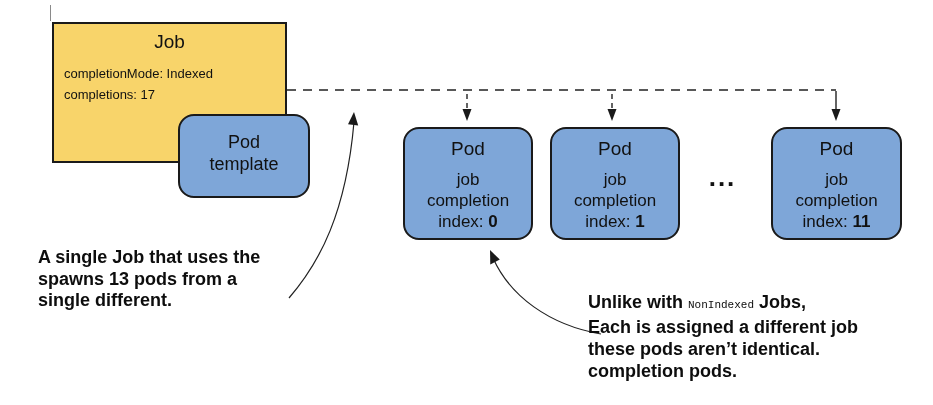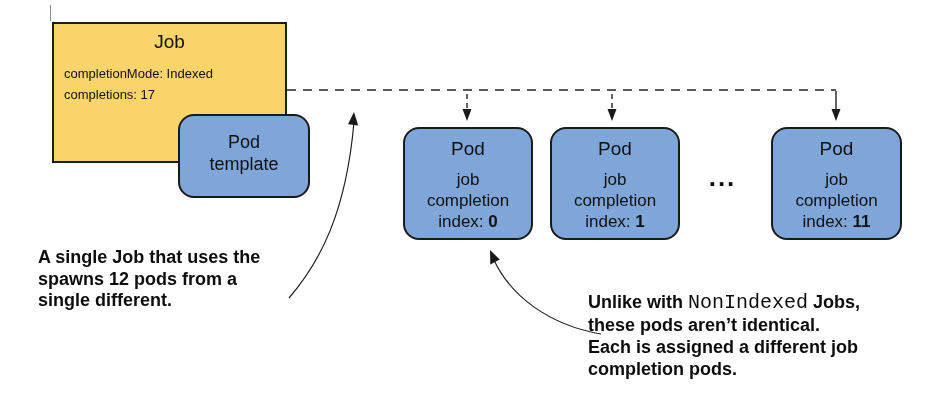--- a/index.html
+++ b/index.html
@@ -41,21 +41,21 @@
   #pod-1{left:550px;}
   #pod-11{left:771px;width:131px;}
 
   #ellipsis{left:695px;top:164px;width:55px;text-align:center;
     font-size:26px;font-weight:700;letter-spacing:2px;line-height:26px;}
 
   
   .note{font-weight:700;font-size:18px;line-height:21.5px;color:#0d0d0d;}
   #note-left{left:38px;top:247px;}
   #note-right{left:588px;top:291px;line-height:22px;}
-  .mono{font-family:"Liberation Mono","DejaVu Sans Mono",monospace;font-size:20px;font-weight:400;}
+  .mono{font-family:"Liberation Mono","DejaVu Sans Mono",monospace;font-size:11px;font-weight:400;}
 
   #overlay{left:0;top:0;pointer-events:none;}
 </style>
 </head>
 <body>
 
 <div id="canvas">
 
   <div id="tick" class="abs"></div>
 
@@ -114,24 +114,24 @@
 
     <path d="M 289 298 C 320 262, 346 213, 354 122" fill="none" stroke="#222" stroke-width="1.2"></path>
     <polygon points="354,112 358.2,125.4 348,124.2" fill="#1a1a1a"></polygon>
 
     <path d="M 601 334 C 549 325, 510 296, 493 258" fill="none" stroke="#222" stroke-width="1.2"></path>
     <polygon points="490,250 499.8,259.6 490.3,264.4" fill="#1a1a1a"></polygon>
   </svg>
 
   <div id="note-left" class="note abs">
     <div>A single Job that uses the</div>
-    <div>spawns 12 pods from a</div>
+    <div>spawns 13 pods from a</div>
     <div>single different.</div>
   </div>
 
   <div id="note-right" class="note abs">
     <div><span>Unlike with </span><span class="mono">NonIndexed</span><span> Jobs,</span></div>
+    <div>Each is assigned a different job</div>
     <div>these pods aren’t identical.</div>
-    <div>Each is assigned a different job</div>
     <div>completion pods.</div>
   </div>
 
 </div>
 
 </body></html>

